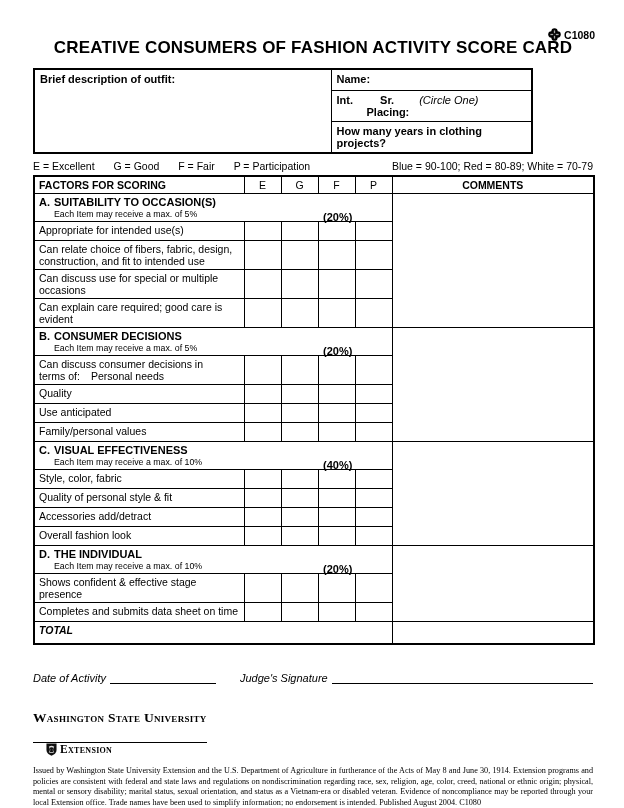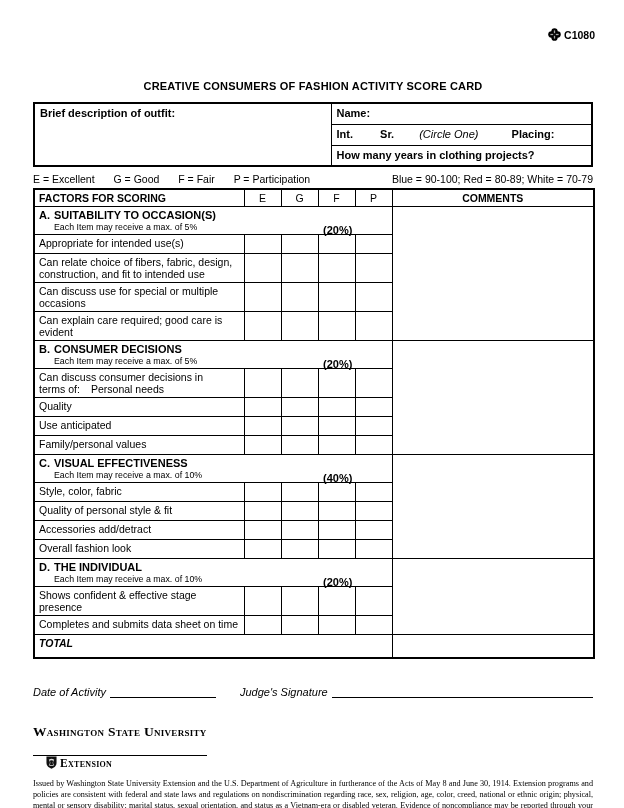--- a/index.html
+++ b/index.html
@@ -8,27 +8,27 @@
     width:624px; height:808px; background:#ffffff; position:relative;
     font-family:"Liberation Sans", sans-serif; color:#000;
     margin:0 auto; overflow:hidden;
   }
   .content { width:560px; margin-left:33px; position:relative; }
 
   
   .code-badge { position:absolute; top:28px; right:29px; display:flex; align-items:center; gap:3px; }
   .code-badge .code { font-size:10.5px; font-weight:bold; }
 
-  .title { text-align:center; font-weight:bold; font-size:11px; letter-spacing:.2px; padding-top:80px; }
+  .title { text-align:center; font-weight:bold; font-size:17px; letter-spacing:.2px; padding-top:38px; }
 
   .intro { margin-top:15px; font-size:11px; line-height:1.35; }
 
   
   table { border-collapse:collapse; }
-  .info-table { width:560px; margin-top:10px; border:2px solid #000; }
+  .info-table { width:500px; margin-top:10px; border:2px solid #000; }
   .info-table td { border:1px solid #000; vertical-align:top; padding:3px 5px; font-size:11px; font-weight:bold; height:21px; }
   .info-table .desc-cell { width:297px; }
   .circle-one { font-style:italic; font-weight:normal; }
   .lvl { margin-right:0; }
   .sr-gap { margin-left:24px; }
   .co-gap { margin-left:22px; }
   .pl-gap { margin-left:30px; }
 
   .legend { margin-top:6px; display:flex; justify-content:space-between; font-size:10.5px; }
   .legend .l-item { margin-right:16px; }

